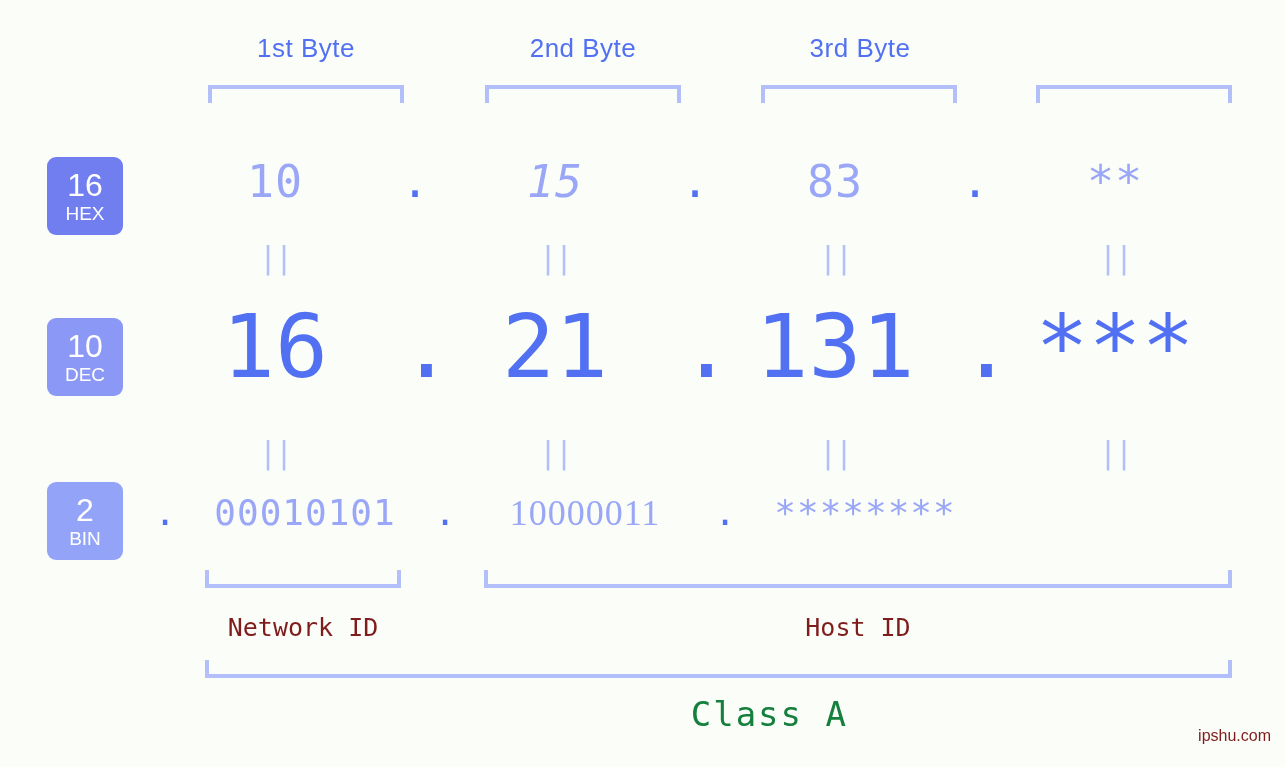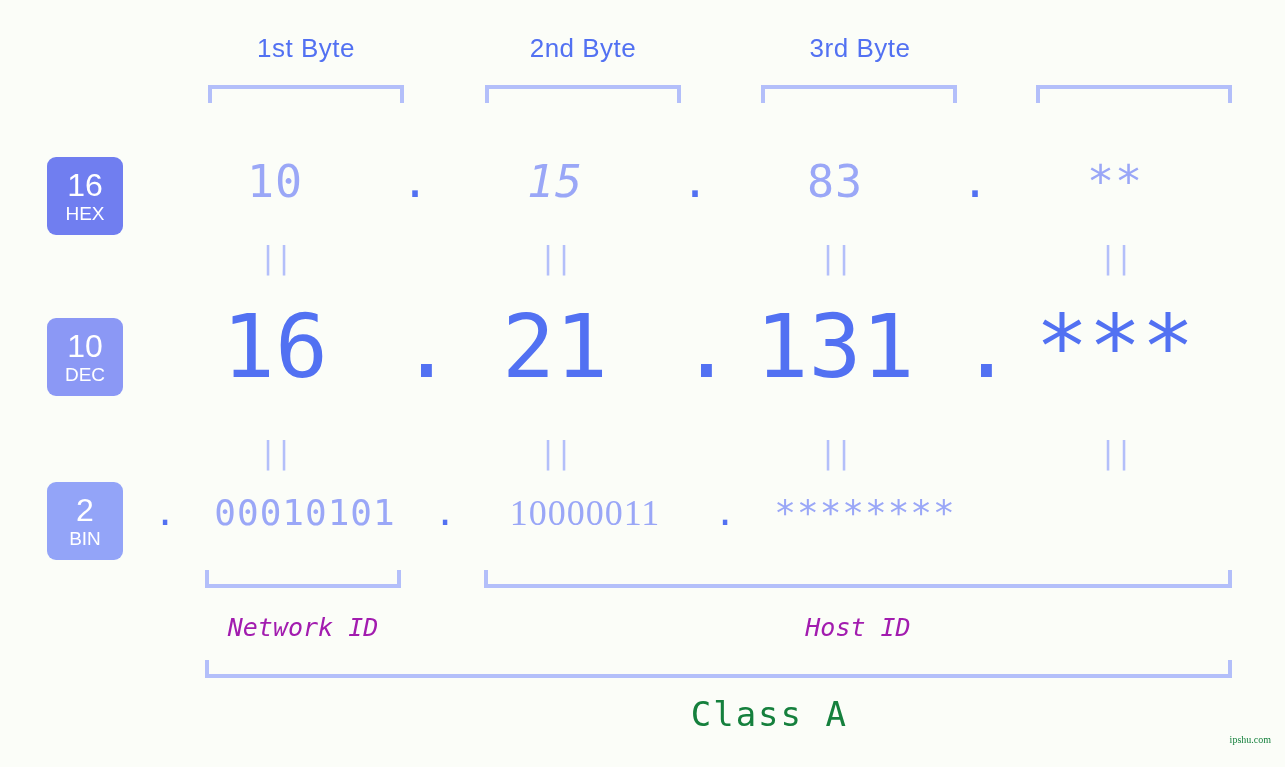--- a/index.html
+++ b/index.html
@@ -136,43 +136,42 @@
     letter-spacing: -2px;
   }
   .eq-row-1 { top: 243px; }
   .eq-row-2 { top: 438px; }
 
   
   .id-label {
     position: absolute;
     text-align: center;
     font-size: 25px;
-    color: #a21caf;
+    color: #7f1d1d;
     font-family: "DejaVu Sans Mono", monospace;
     white-space: nowrap;
-    font-style: italic;
   }
   .class-label {
     position: absolute;
     text-align: right;
     font-size: 34px;
     color: #15803d;
     font-family: "DejaVu Sans Mono", monospace;
     white-space: nowrap;
     letter-spacing: 2px;
   }
 
   
   .watermark {
     position: absolute;
     right: 14px;
     bottom: 22px;
-    font-size: 10px;
-    color: #15803d;
-    font-family: Liberation Serif, serif;
+    font-size: 16px;
+    color: #7f1d1d;
+    font-family: Liberation Sans, sans-serif;
   }
 </style>
 </head>
 <body>
 
 <div id="stage">
 
   <div class="byte-header" style="left:206px; width:200px;">1st Byte</div>
   <div class="byte-header" style="left:483px; width:200px;">2nd Byte</div>
   <div class="byte-header" style="left:760px; width:200px;">3rd Byte</div>

